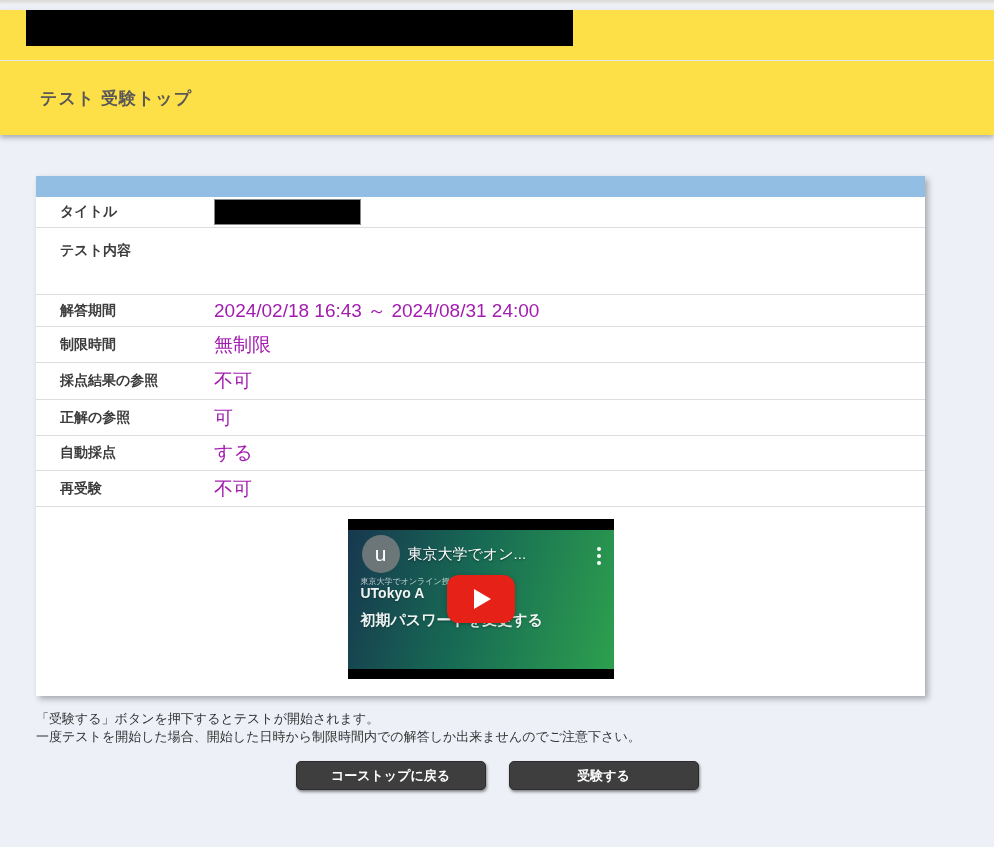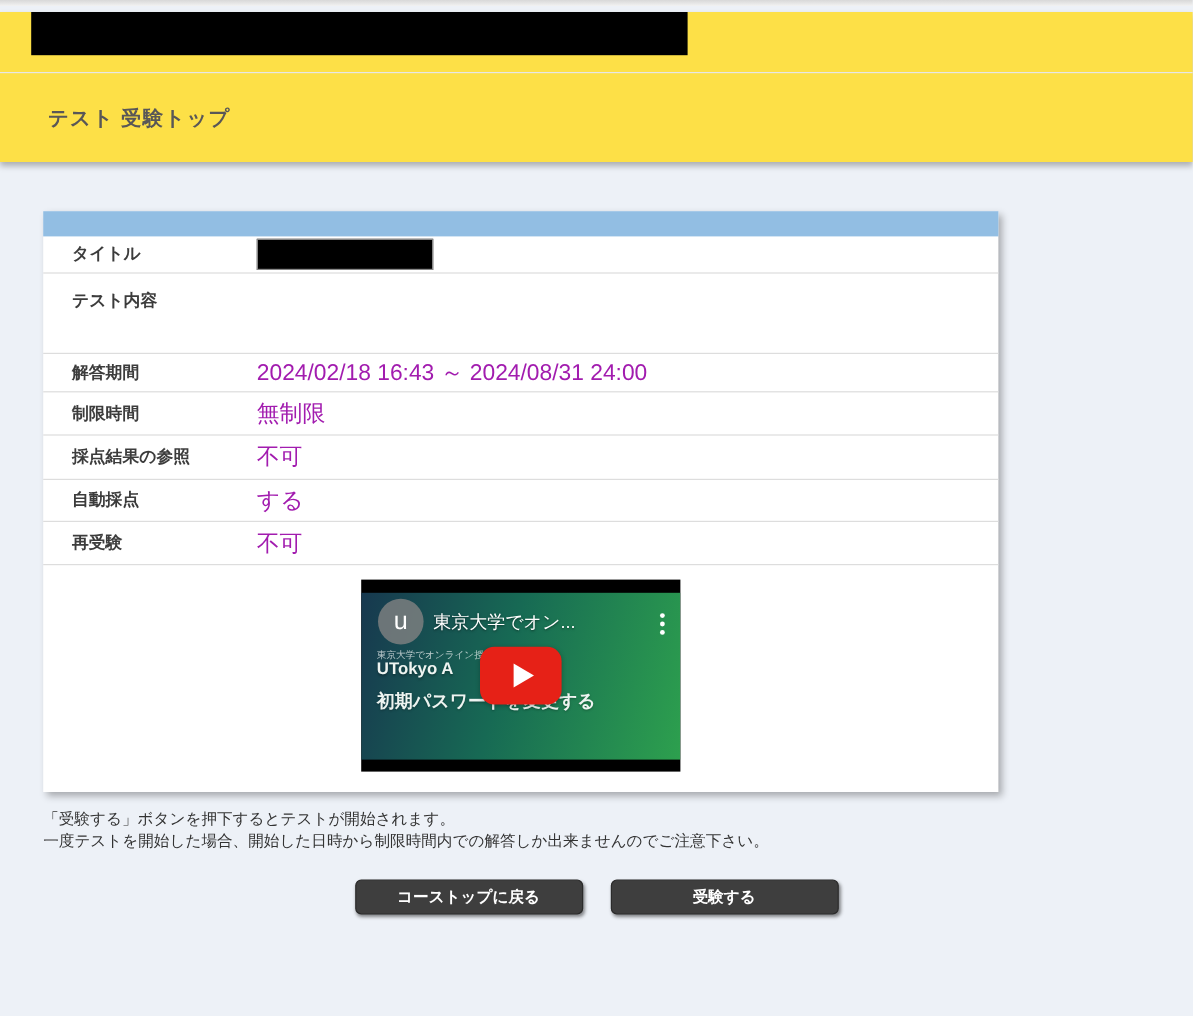--- a/index.html
+++ b/index.html
@@ -14,21 +14,21 @@
   .page-header {
     background: #fde047; position: relative; z-index: 5;
     box-shadow: 0 3px 5px rgba(0,0,0,0.28);
   }
   .header-top { height: 51px; border-bottom: 1px solid #e7e7e7; }
   .redacted-course { width: 547px; height: 36px; background: #000; margin: 5px 0 0 26px; }
   .header-title-row { height: 74px; display: flex; align-items: center; }
   .page-title { margin-left: 40px; font-size: 17px; font-weight: bold; color: #595757; letter-spacing: 1px; }
   
   .card {
-    width: 796px; margin: 41px 0 0 36px; background: #fff;
+    width: 889px; margin: 41px 0 0 36px; background: #fff;
     box-shadow: 3px 3px 6px rgba(0,0,0,0.3);
   }
   .card-topbar { height: 21px; background: #92BEE3; }
   .info-row { display: flex; align-items: center; border-bottom: 1px solid #ddd; }
   .info-row.tall { align-items: flex-start; }
   .row-label {
     width: 178px; padding-left: 24px; flex: none;
     font-size: 14px; font-weight: bold; color: #3c3c3c;
   }
   .row-value { flex: 1; font-size: 19px; color: #a21caf; }
@@ -76,21 +76,21 @@
   }
   .play-triangle {
     width: 0; height: 0; margin-left: 4px;
     border-top: 10px solid transparent; border-bottom: 10px solid transparent;
     border-left: 17px solid #fff;
   }
   
   .notes { margin-top: 14px; text-align: left; padding-left: 36px; }
   .notes div { font-size: 13px; line-height: 17.5px; color: #333; }
   .notes .warning { color: #C53030; }
-  .button-row { margin-top: 24px; display: flex; justify-content: center; gap: 23px; }
+  .button-row { margin-top: 16px; display: flex; justify-content: center; gap: 23px; }
   .action-btn {
     width: 190px; height: 29px; background: #3E3E3E; color: #fff;
     font-family: "Liberation Sans", "DejaVu Sans", sans-serif;
     font-size: 13px; font-weight: bold; border: 1px solid #2b2b2b; border-radius: 5px;
     box-shadow: 1px 2px 3px rgba(0,0,0,0.45); cursor: pointer;
   }
 </style>
 </head>
 <body>
 
@@ -129,20 +129,24 @@
     <div class="info-row" style="min-height:36px">
       <div class="row-label">制限時間</div>
       <div class="row-value">無制限</div>
     </div>
 
     <div class="info-row" style="min-height:37px">
       <div class="row-label">採点結果の参照</div>
       <div class="row-value">不可</div>
     </div>
 
+    <div class="info-row" style="min-height:36px">
+      <div class="row-label">正解の参照</div>
+      <div class="row-value">可</div>
+    </div>
 
     <div class="info-row" style="min-height:35px">
       <div class="row-label">自動採点</div>
       <div class="row-value">する</div>
     </div>
 
     <div class="info-row" style="min-height:36px">
       <div class="row-label">再受験</div>
       <div class="row-value">不可</div>
     </div>

